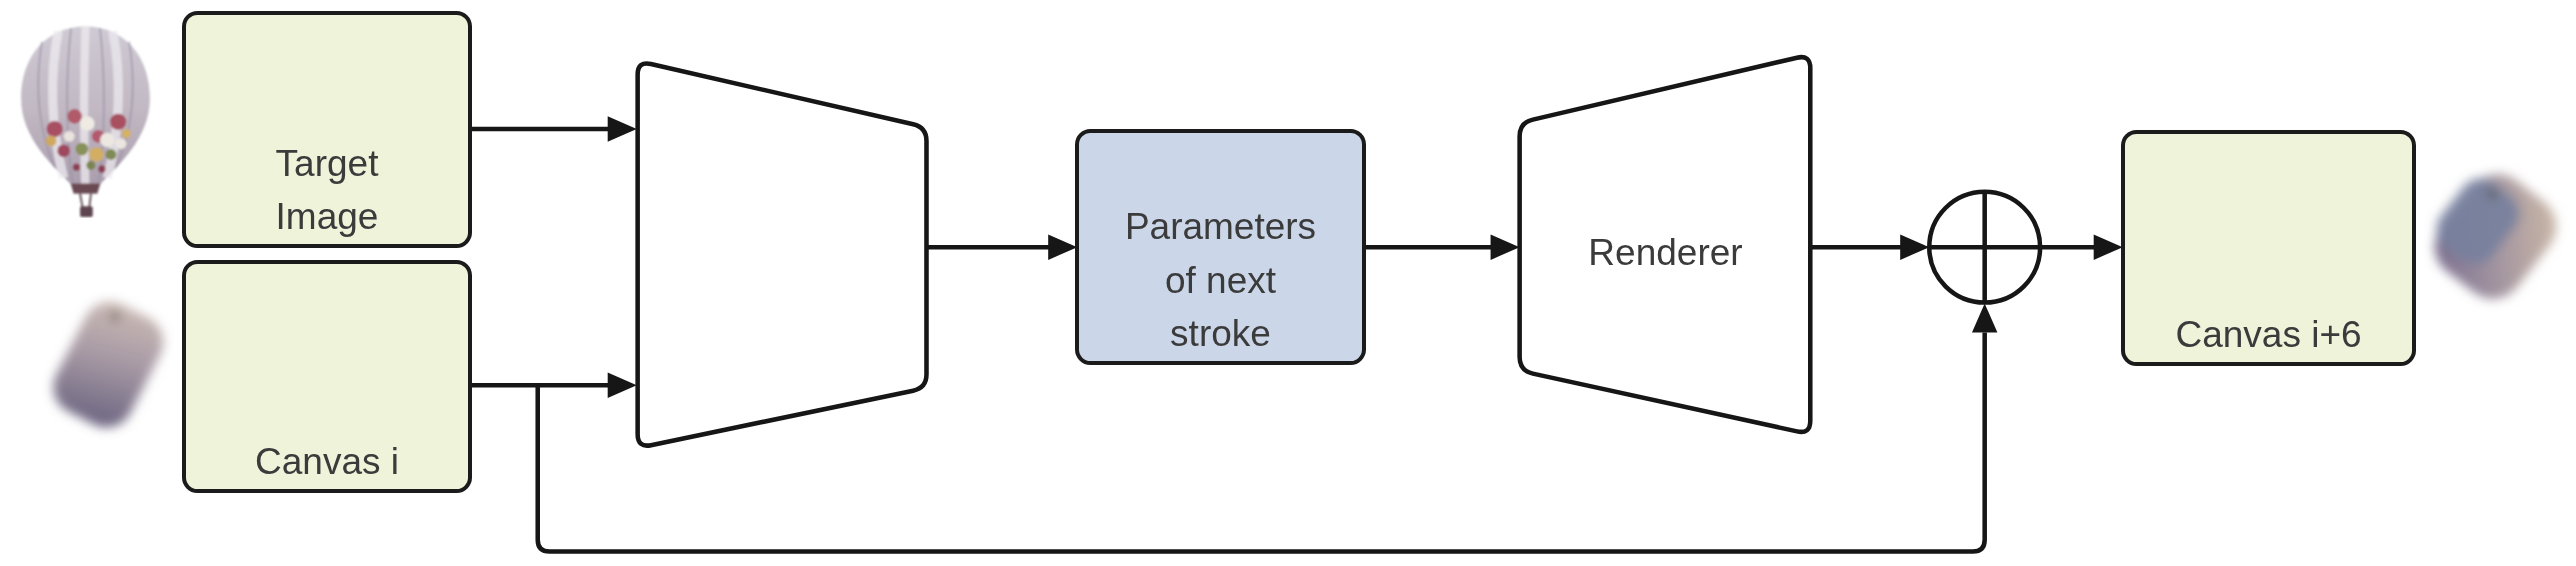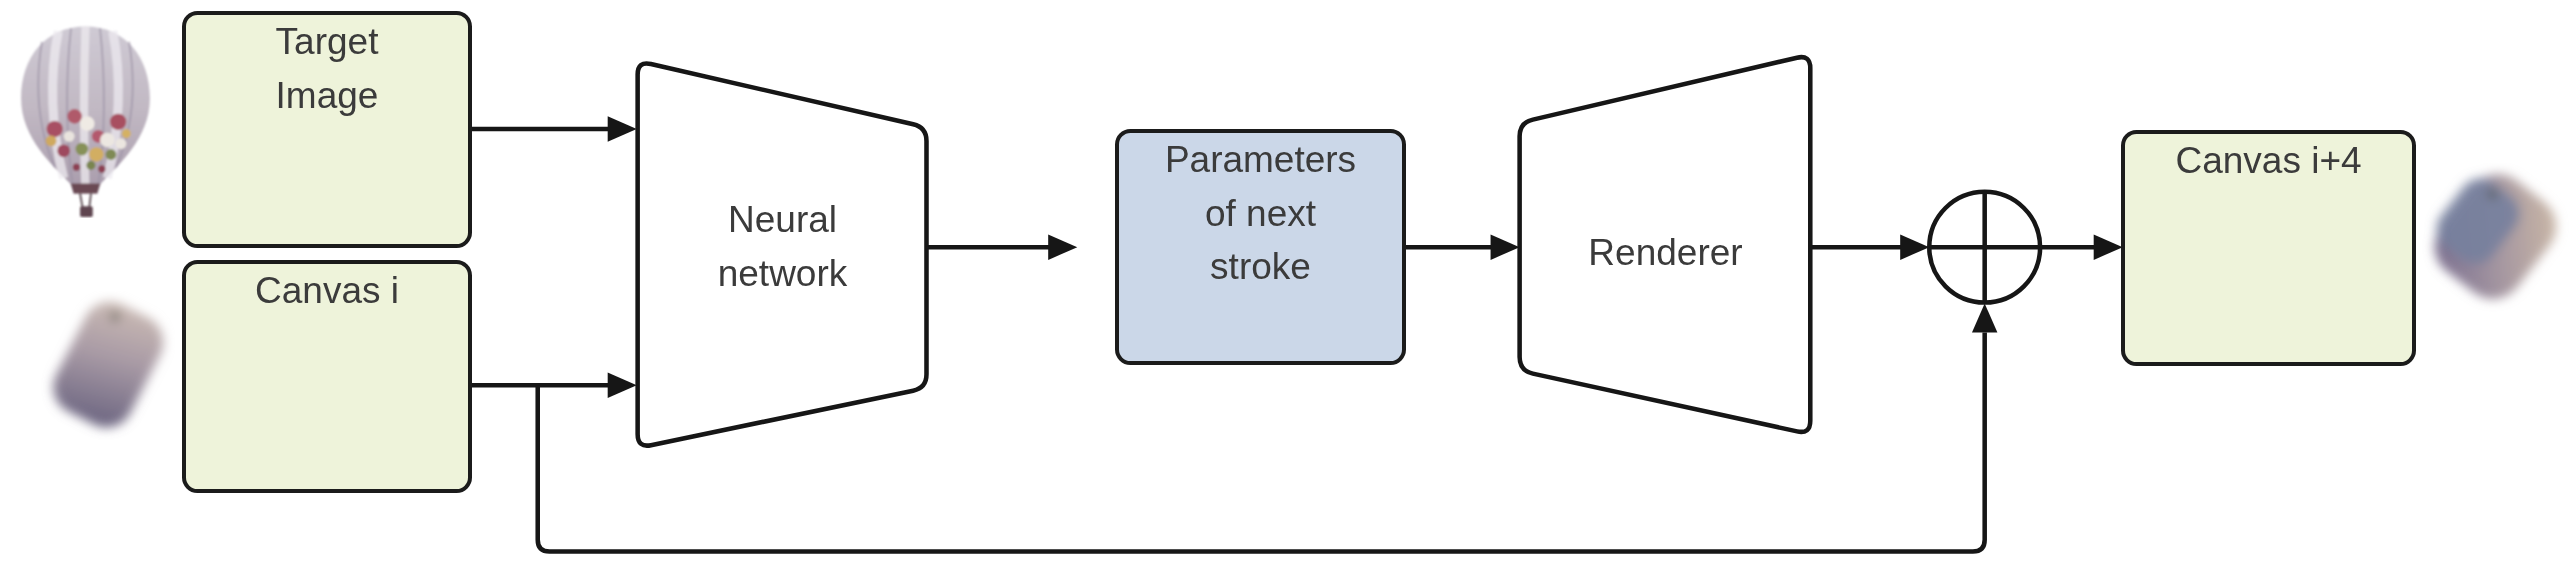--- a/index.html
+++ b/index.html
@@ -20,21 +20,21 @@
     position: absolute;
     left: 0; top: 0;
     width: 2576px; height: 567px;
   }
   .node-box {
     position: absolute;
     box-sizing: border-box;
     border: 4.5px solid #1b1b1b;
     border-radius: 15.4px;
     display: flex;
-    align-items: flex-start;
+    align-items: flex-end;
     justify-content: center;
   }
   .node-box.green { background: #eef3da; }
   .node-box.blue  { background: #cbd7e8; }
   .node-label {
     font-size: 37px;
     line-height: 1.45;
     color: #3b3b3b;
     text-align: center;
     white-space: pre-line;
@@ -87,34 +87,30 @@
 
   <div class="node-box green abs" style="left:182px; top:11px; width:290px; height:237px;">
     <div class="node-label">Target
 Image</div>
   </div>
 
   <div class="node-box green abs" style="left:182px; top:260px; width:290px; height:233px;">
     <div class="node-label">Canvas i</div>
   </div>
 
-  <div class="node-box blue abs" style="left:1075px; top:129px; width:291px; height:236px;margin-left:40px;">
+  <div class="node-box blue abs" style="left:1075px; top:129px; width:291px; height:236px;">
     <div class="node-label">Parameters
 of next
 stroke</div>
   </div>
 
   <div class="node-box green abs" style="left:2121px; top:130px; width:295px; height:236px;">
-    <div class="node-label">Canvas i+4</div>
+    <div class="node-label">Canvas i+6</div>
   </div>
 
-  <div class="trap-label" style="left:638px; top:129px; width:289px; height:236px;">
-    <div class="node-label">Neural
-network</div>
-  </div>
 
   <div class="trap-label" style="left:1520px; top:135px; width:291px; height:236px;">
     <div class="node-label">Renderer</div>
   </div>
 
   <svg class="illus" style="left:11px; top:22px;" width="149" height="196" viewBox="0 0 164 216">
     <defs>
       <linearGradient id="balloonGrad" x1="0" y1="0" x2="0" y2="1">
         <stop offset="0" stop-color="#cfcad4"></stop>
         <stop offset="0.5" stop-color="#c1b8c3"></stop>

